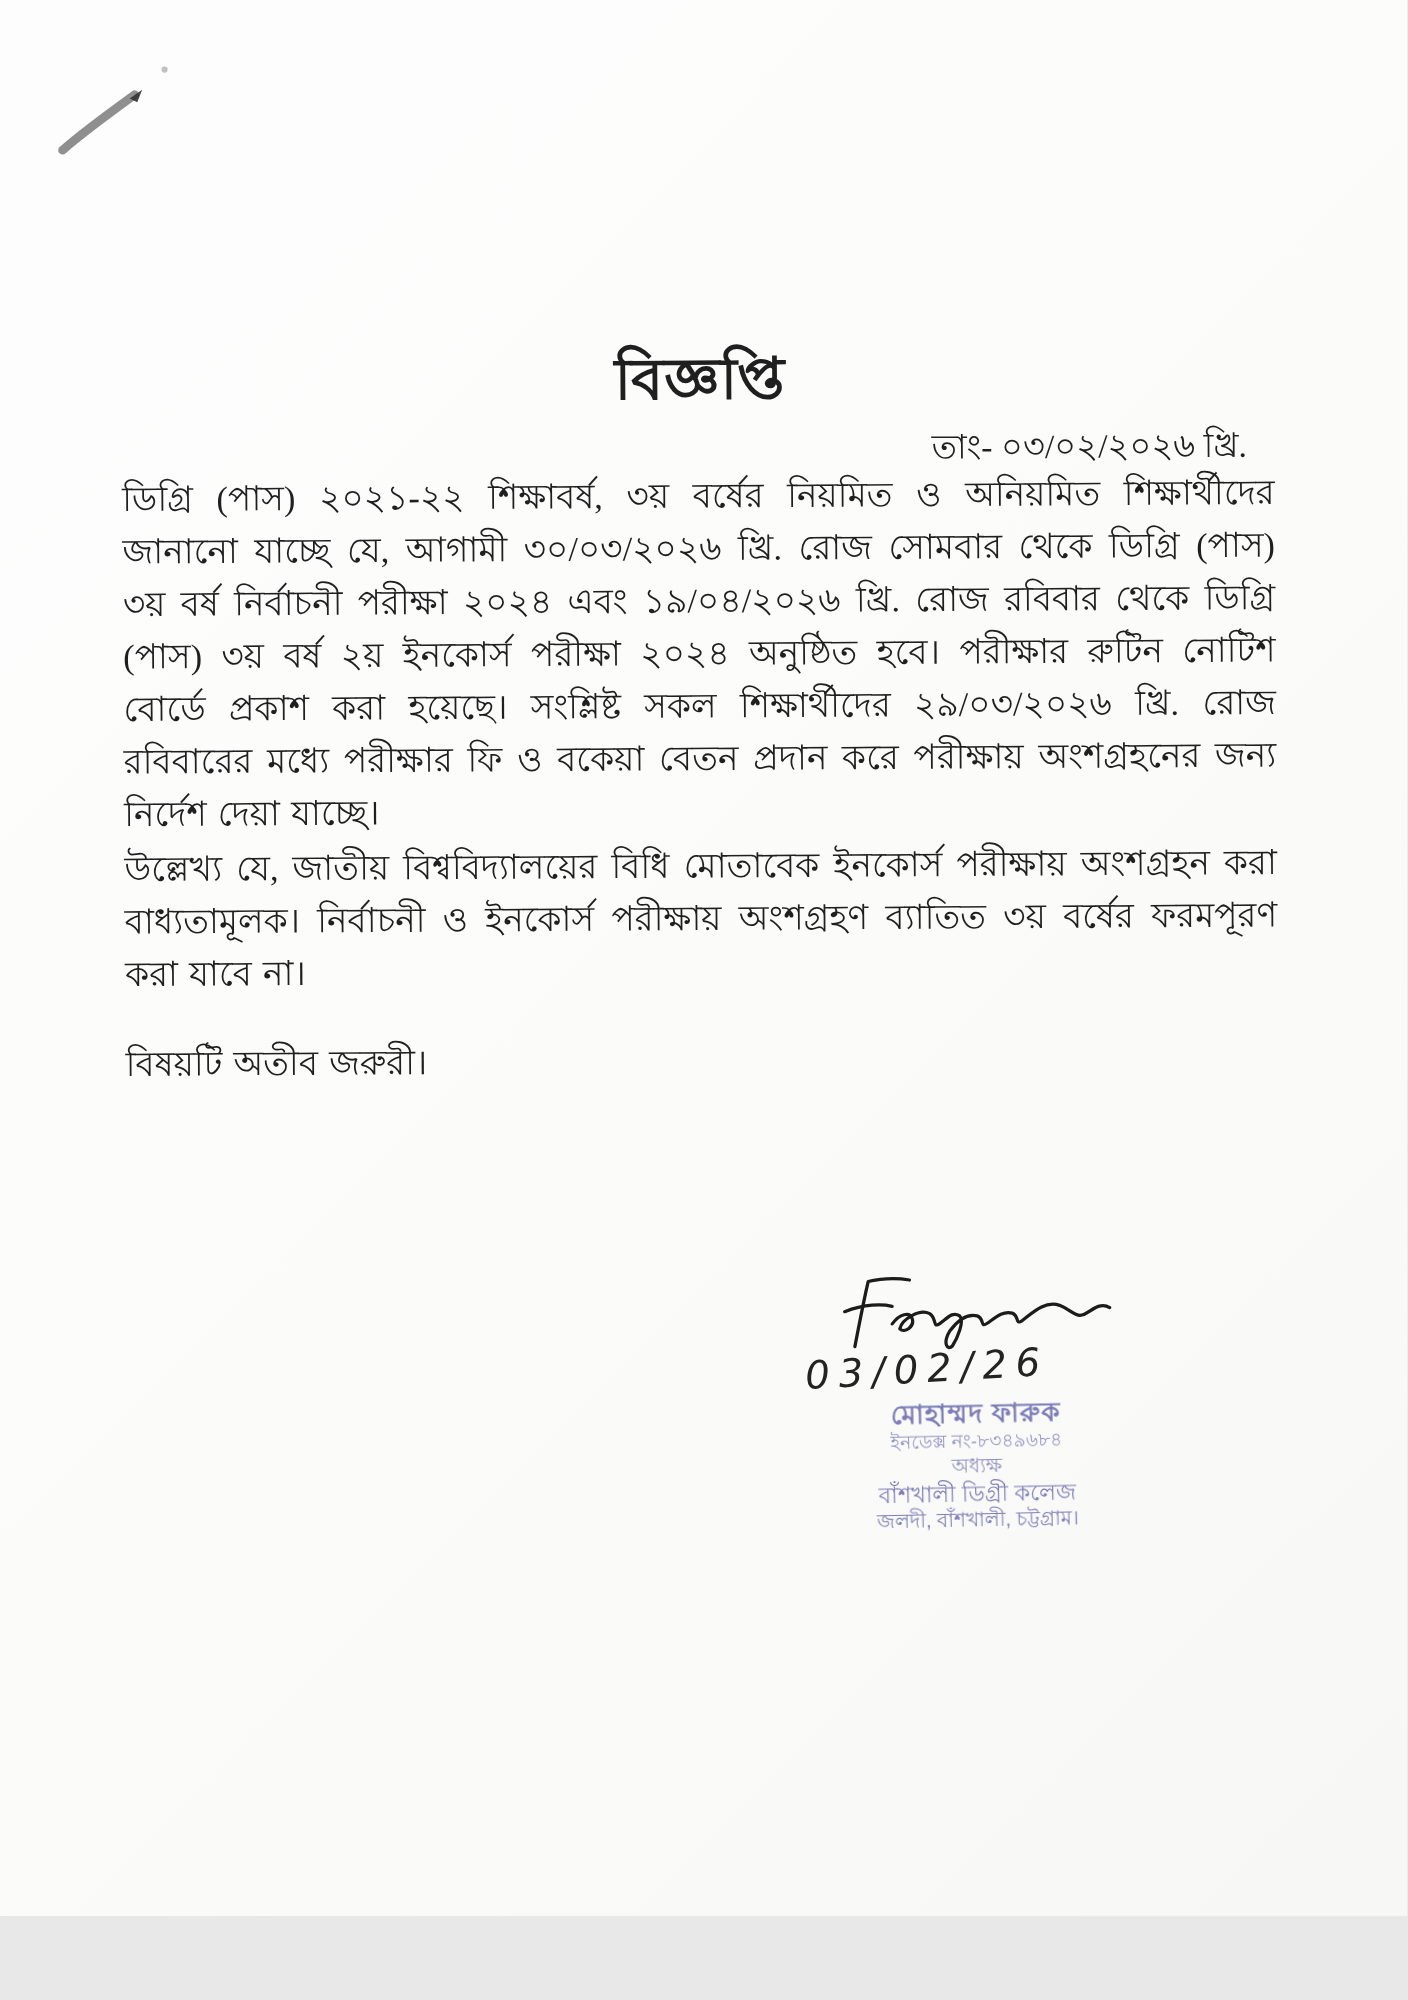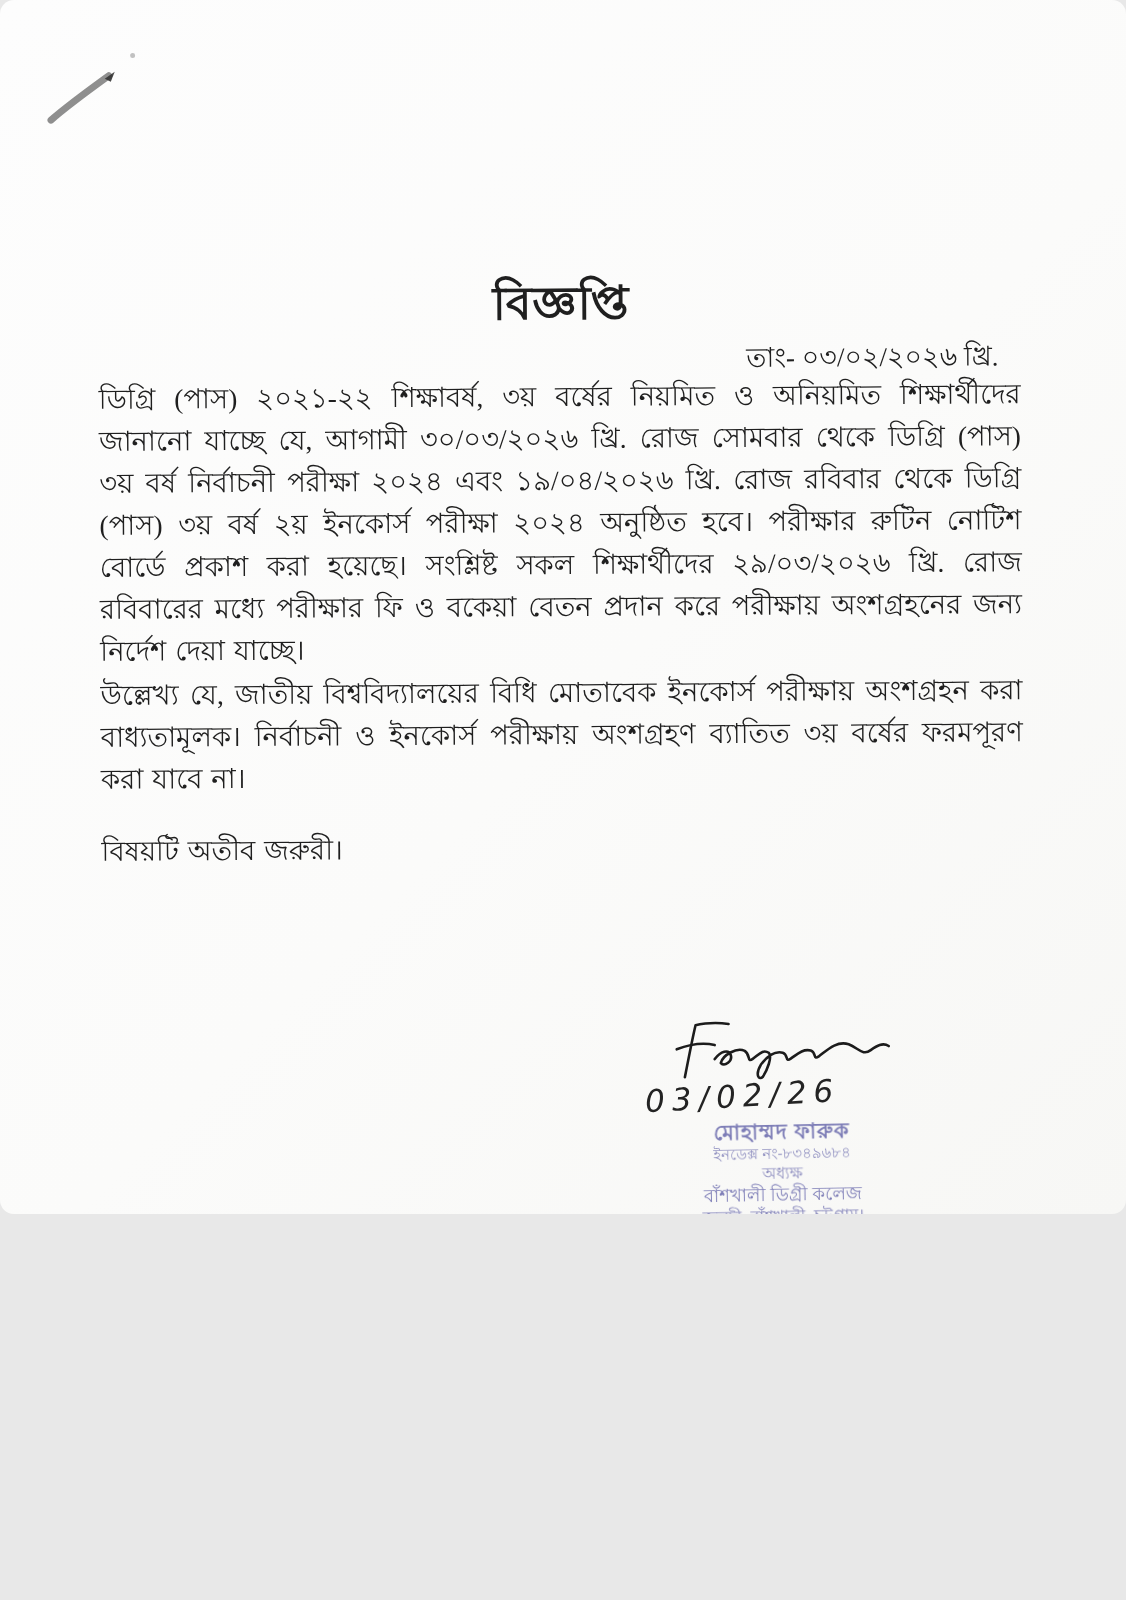--- a/index.html
+++ b/index.html
@@ -1,24 +1,23 @@
 <!DOCTYPE html>
 <html lang="bn"><head>
 <meta charset="utf-8">
 <style>
   html,body{margin:0;padding:0;background:#e8e8e8;}
   .page{
     position:relative;
-    width:1126px;height:1214px;
+    width:1126px;height:1533px;
     margin:0 auto;
     background:linear-gradient(135deg,#fdfdfd 0%,#fbfbfa 55%,#f7f7f5 100%);
     overflow:hidden;
     font-family:"Liberation Serif", serif;
     color:#1f1f1f;
-    border-radius:14px;
   }
   .scan-tilt{
     position:absolute;inset:0;
     transform:rotate(-0.35deg);
   }
   .pen-mark{position:absolute;left:40px;top:45px;}
   .doc-title{
     position:absolute;top:268px;left:0;width:100%;
     text-align:center;
     font-size:46px;font-weight:bold;

